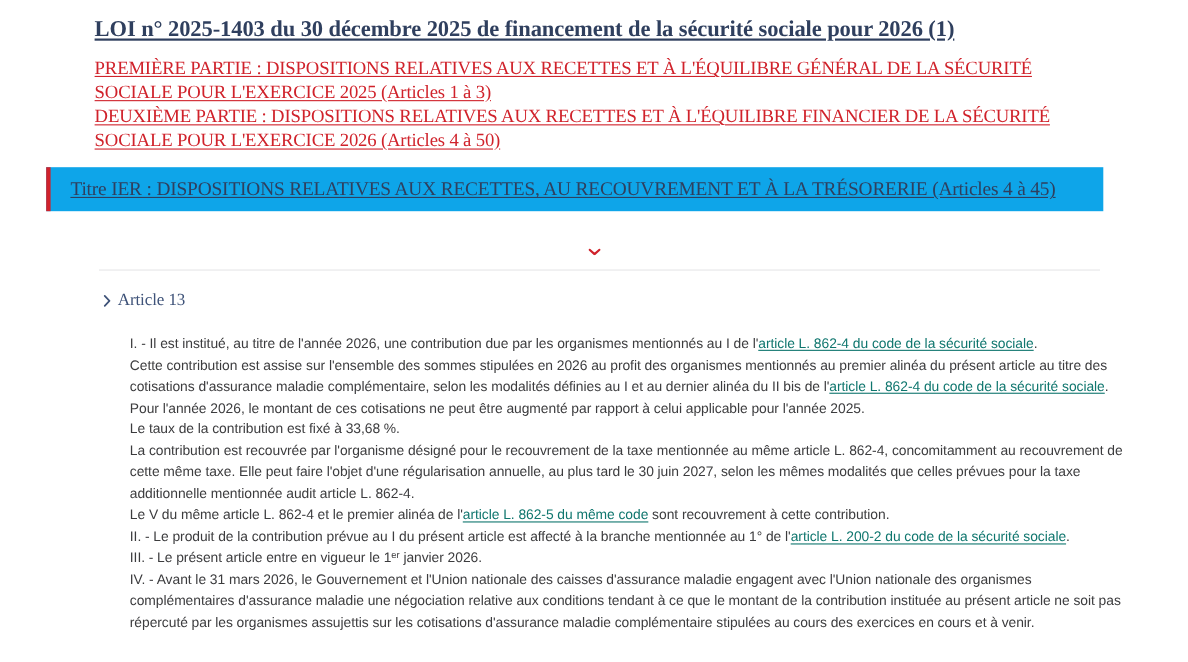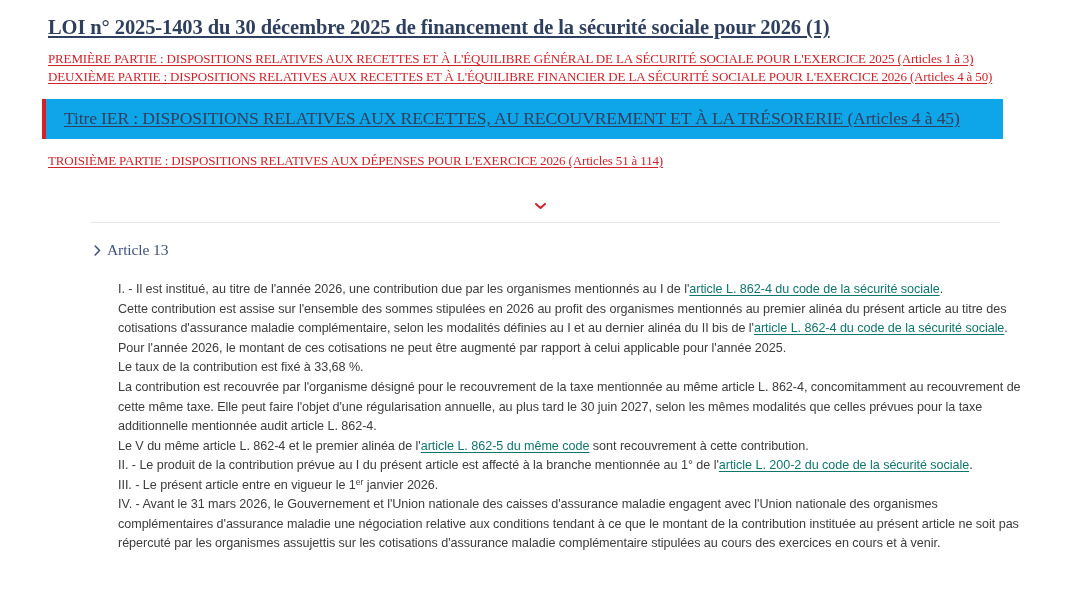--- a/index.html
+++ b/index.html
@@ -17,41 +17,41 @@
 
   .page {
     position: relative;
     width: 1080px;
     height: 602px;
     background: #ffffff;
   }
 
   
   .toc {
-    padding: 14px 80px 0 48px;
+    padding: 14px 80px 0 86px;
   }
 
   .law-title {
     font-family: "Liberation Serif", serif;
     font-size: 20.5px;
     font-weight: bold;
     color: #2f3f5e;
     text-decoration: underline;
     text-underline-offset: 2px;
     line-height: 1.32;
     letter-spacing: -0.1px;
     margin: 0 0 10px 0;
     display: block;
     cursor: pointer;
   }
 
   .toc-link {
     display: block;
     font-family: "Liberation Serif", serif;
-    font-size: 13px;
+    font-size: 17px;
     color: #d0222b;
     text-decoration: underline;
     text-underline-offset: 2px;
     line-height: 1.27;
     letter-spacing: -0.15px;
     margin: 0;
     cursor: pointer;
   }
 
   .toc-link + .toc-link {
@@ -165,23 +165,20 @@
 
     <a class="toc-link">PREMIÈRE PARTIE : DISPOSITIONS RELATIVES AUX RECETTES ET À L'ÉQUILIBRE GÉNÉRAL DE LA SÉCURITÉ SOCIALE POUR L'EXERCICE 2025 (Articles 1 à 3)</a>
 
     <a class="toc-link">DEUXIÈME PARTIE : DISPOSITIONS RELATIVES AUX RECETTES ET À L'ÉQUILIBRE FINANCIER DE LA SÉCURITÉ SOCIALE POUR L'EXERCICE 2026 (Articles 4 à 50)</a>
   </div>
 
   <div class="titre-block">
     <a class="titre-link">Titre IER : DISPOSITIONS RELATIVES AUX RECETTES, AU RECOUVREMENT ET À LA TRÉSORERIE (Articles 4 à 45)</a>
   </div>
 
-  <div class="toc" style="padding-top:0">
-    <a class="toc-link last">TROISIÈME PARTIE : DISPOSITIONS RELATIVES AUX DÉPENSES POUR L'EXERCICE 2026 (Articles 51 à 114)</a>
-  </div>
 
   <div class="navigate">
     <span class="chevron-down">
       <svg width="11" height="6" viewBox="0 0 11 6">
         <path d="M1 1 L5.5 5 L10 1" fill="none" stroke="#d0222b" stroke-width="2" stroke-linecap="round" stroke-linejoin="round"></path>
       </svg>
     </span>
   </div>
 
   <div class="divider"></div>

